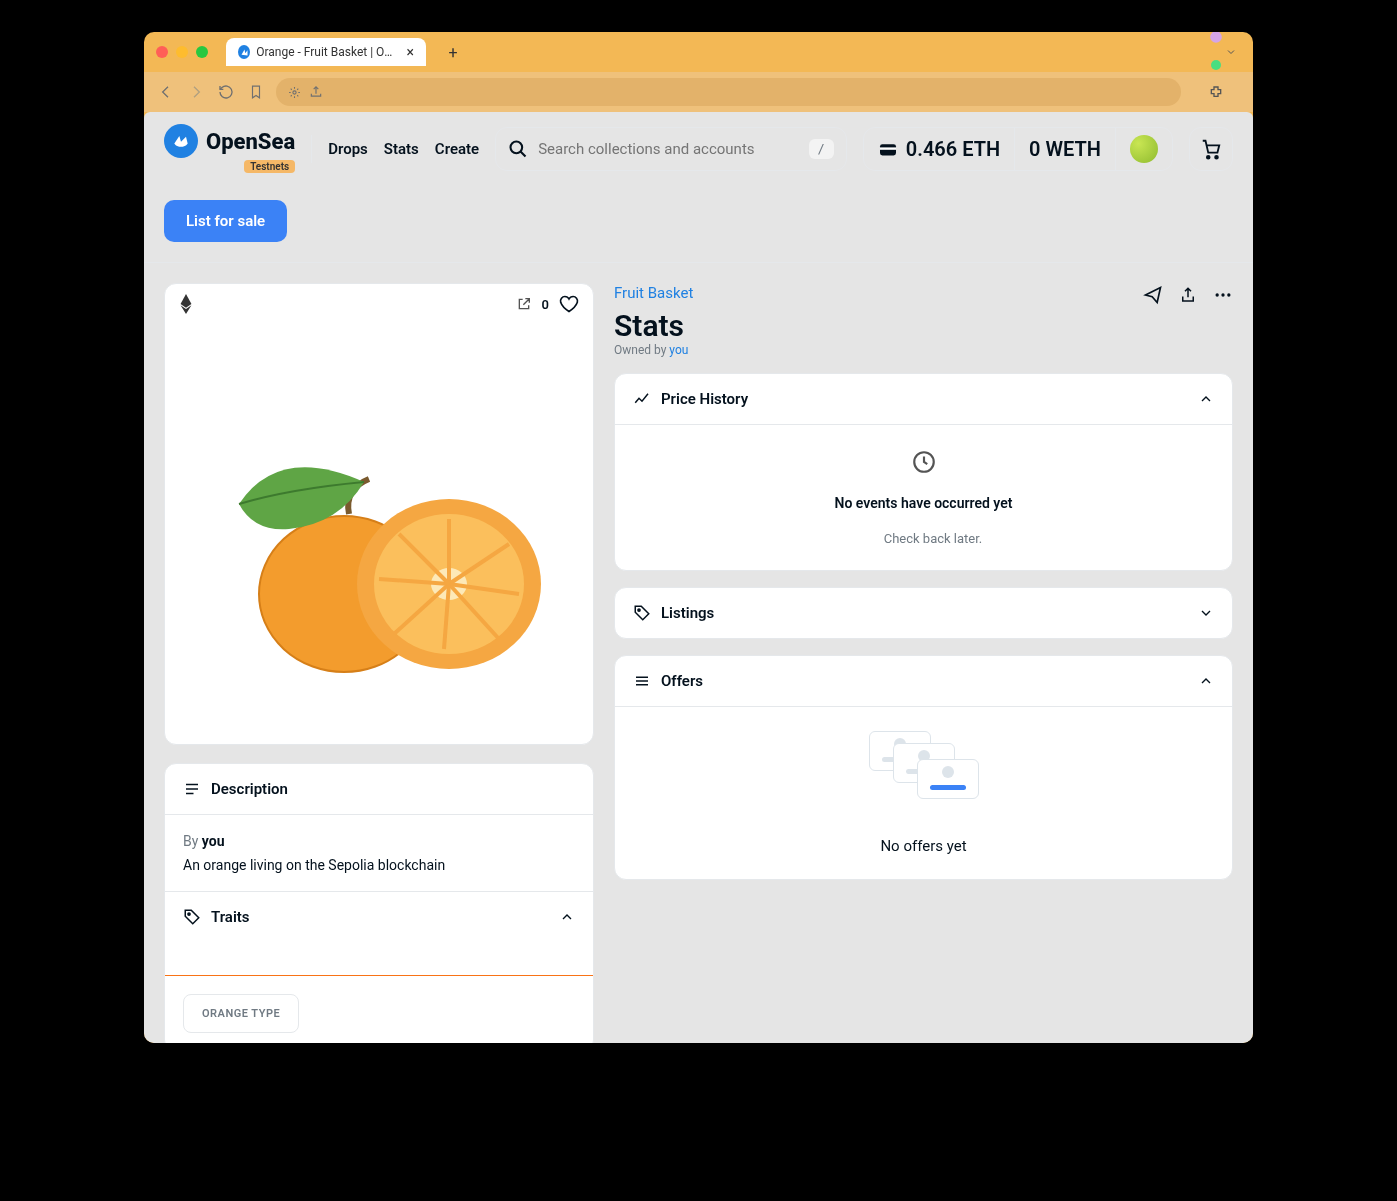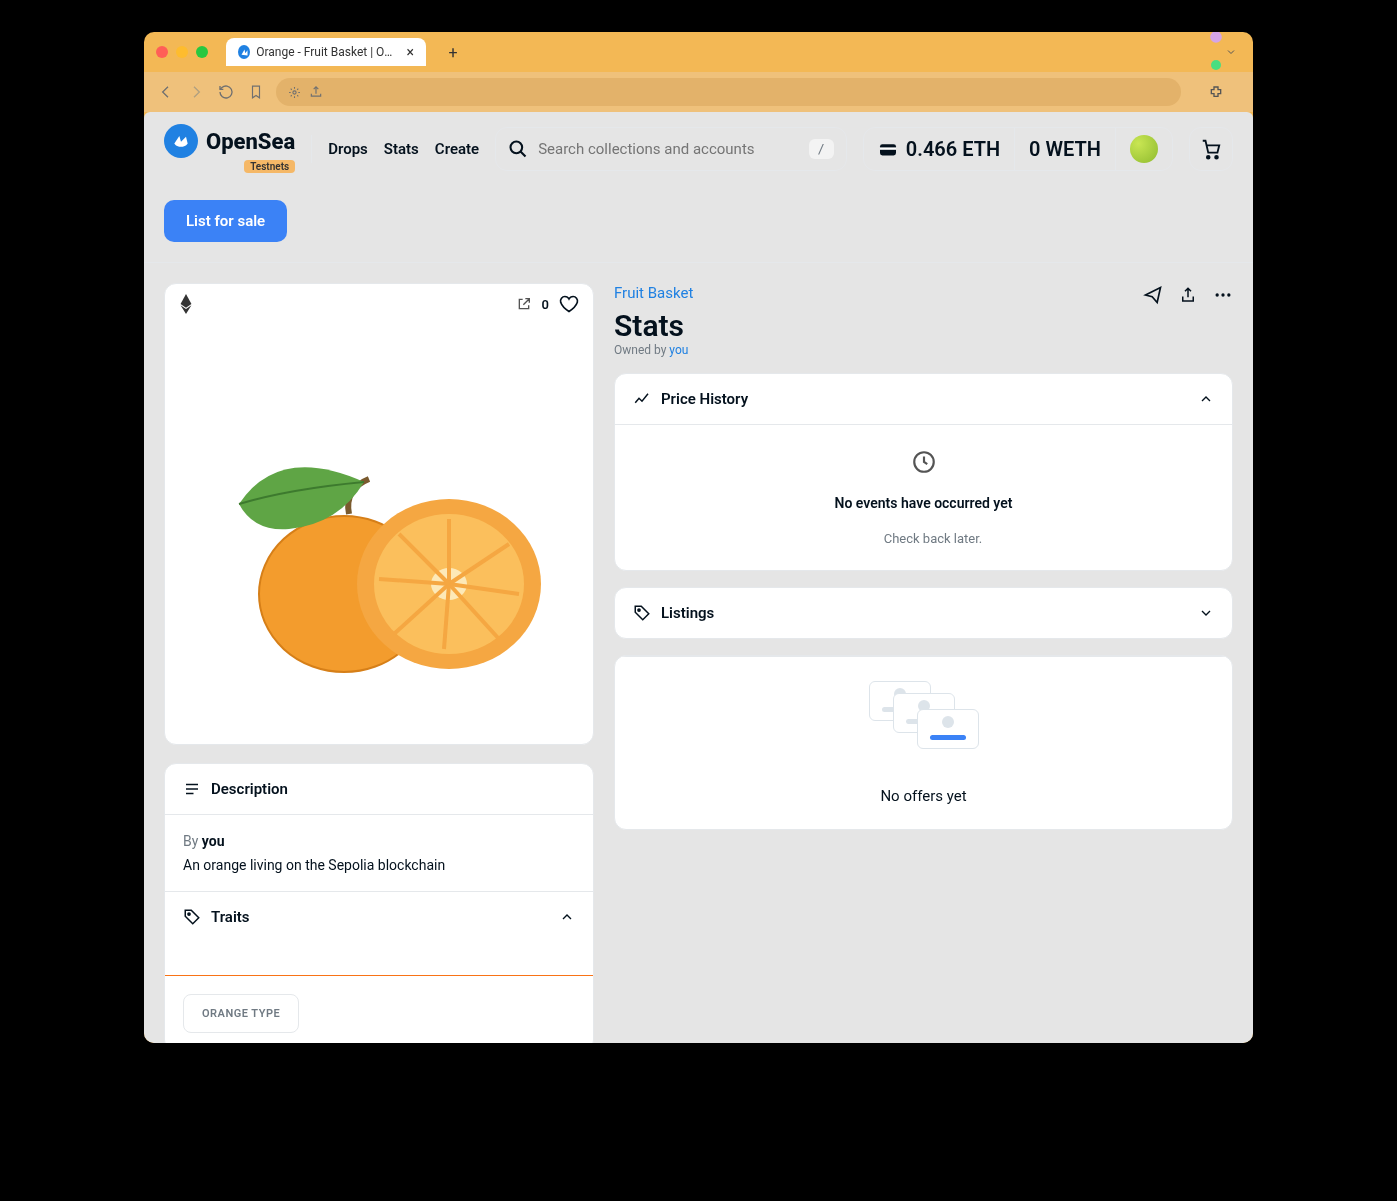--- a/index.html
+++ b/index.html
@@ -372,20 +372,31 @@
                 <circle cx="8" cy="8" r="1.5" fill="#04111d"></circle>
               </svg>
             <span>Listings</span>
             <svg class="chevr" width="16" height="16" viewBox="0 0 24 24" fill="none" stroke="#04111d" stroke-width="2">
                 <path d="M6 9l6 6 6-6"></path>
               </svg>
           </div>
         </div>
 
         <div class="card">
+          <div class="panel-hdr">
+            <svg width="18" height="18" viewBox="0 0 24 24" fill="none" stroke="#04111d" stroke-width="2">
+                <line x1="4" y1="7" x2="20" y2="7"></line>
+                <line x1="4" y1="12" x2="20" y2="12"></line>
+                <line x1="4" y1="17" x2="20" y2="17"></line>
+              </svg>
+            <span>Offers</span>
+            <svg class="chevr" width="16" height="16" viewBox="0 0 24 24" fill="none" stroke="#04111d" stroke-width="2">
+                <path d="M6 15l6-6 6 6"></path>
+              </svg>
+          </div>
           <div class="panel-body">
             <div class="empty-state">
               <div class="offers-placeholder">
                 <div class="offers-card c1"></div>
                   <div class="offers-card c2"></div>
                   <div class="offers-card c3"></div>
               </div>
               <div style="font-size:15px;color:#04111d;margin-top:6px;">No offers yet</div>
             </div>
           </div>

